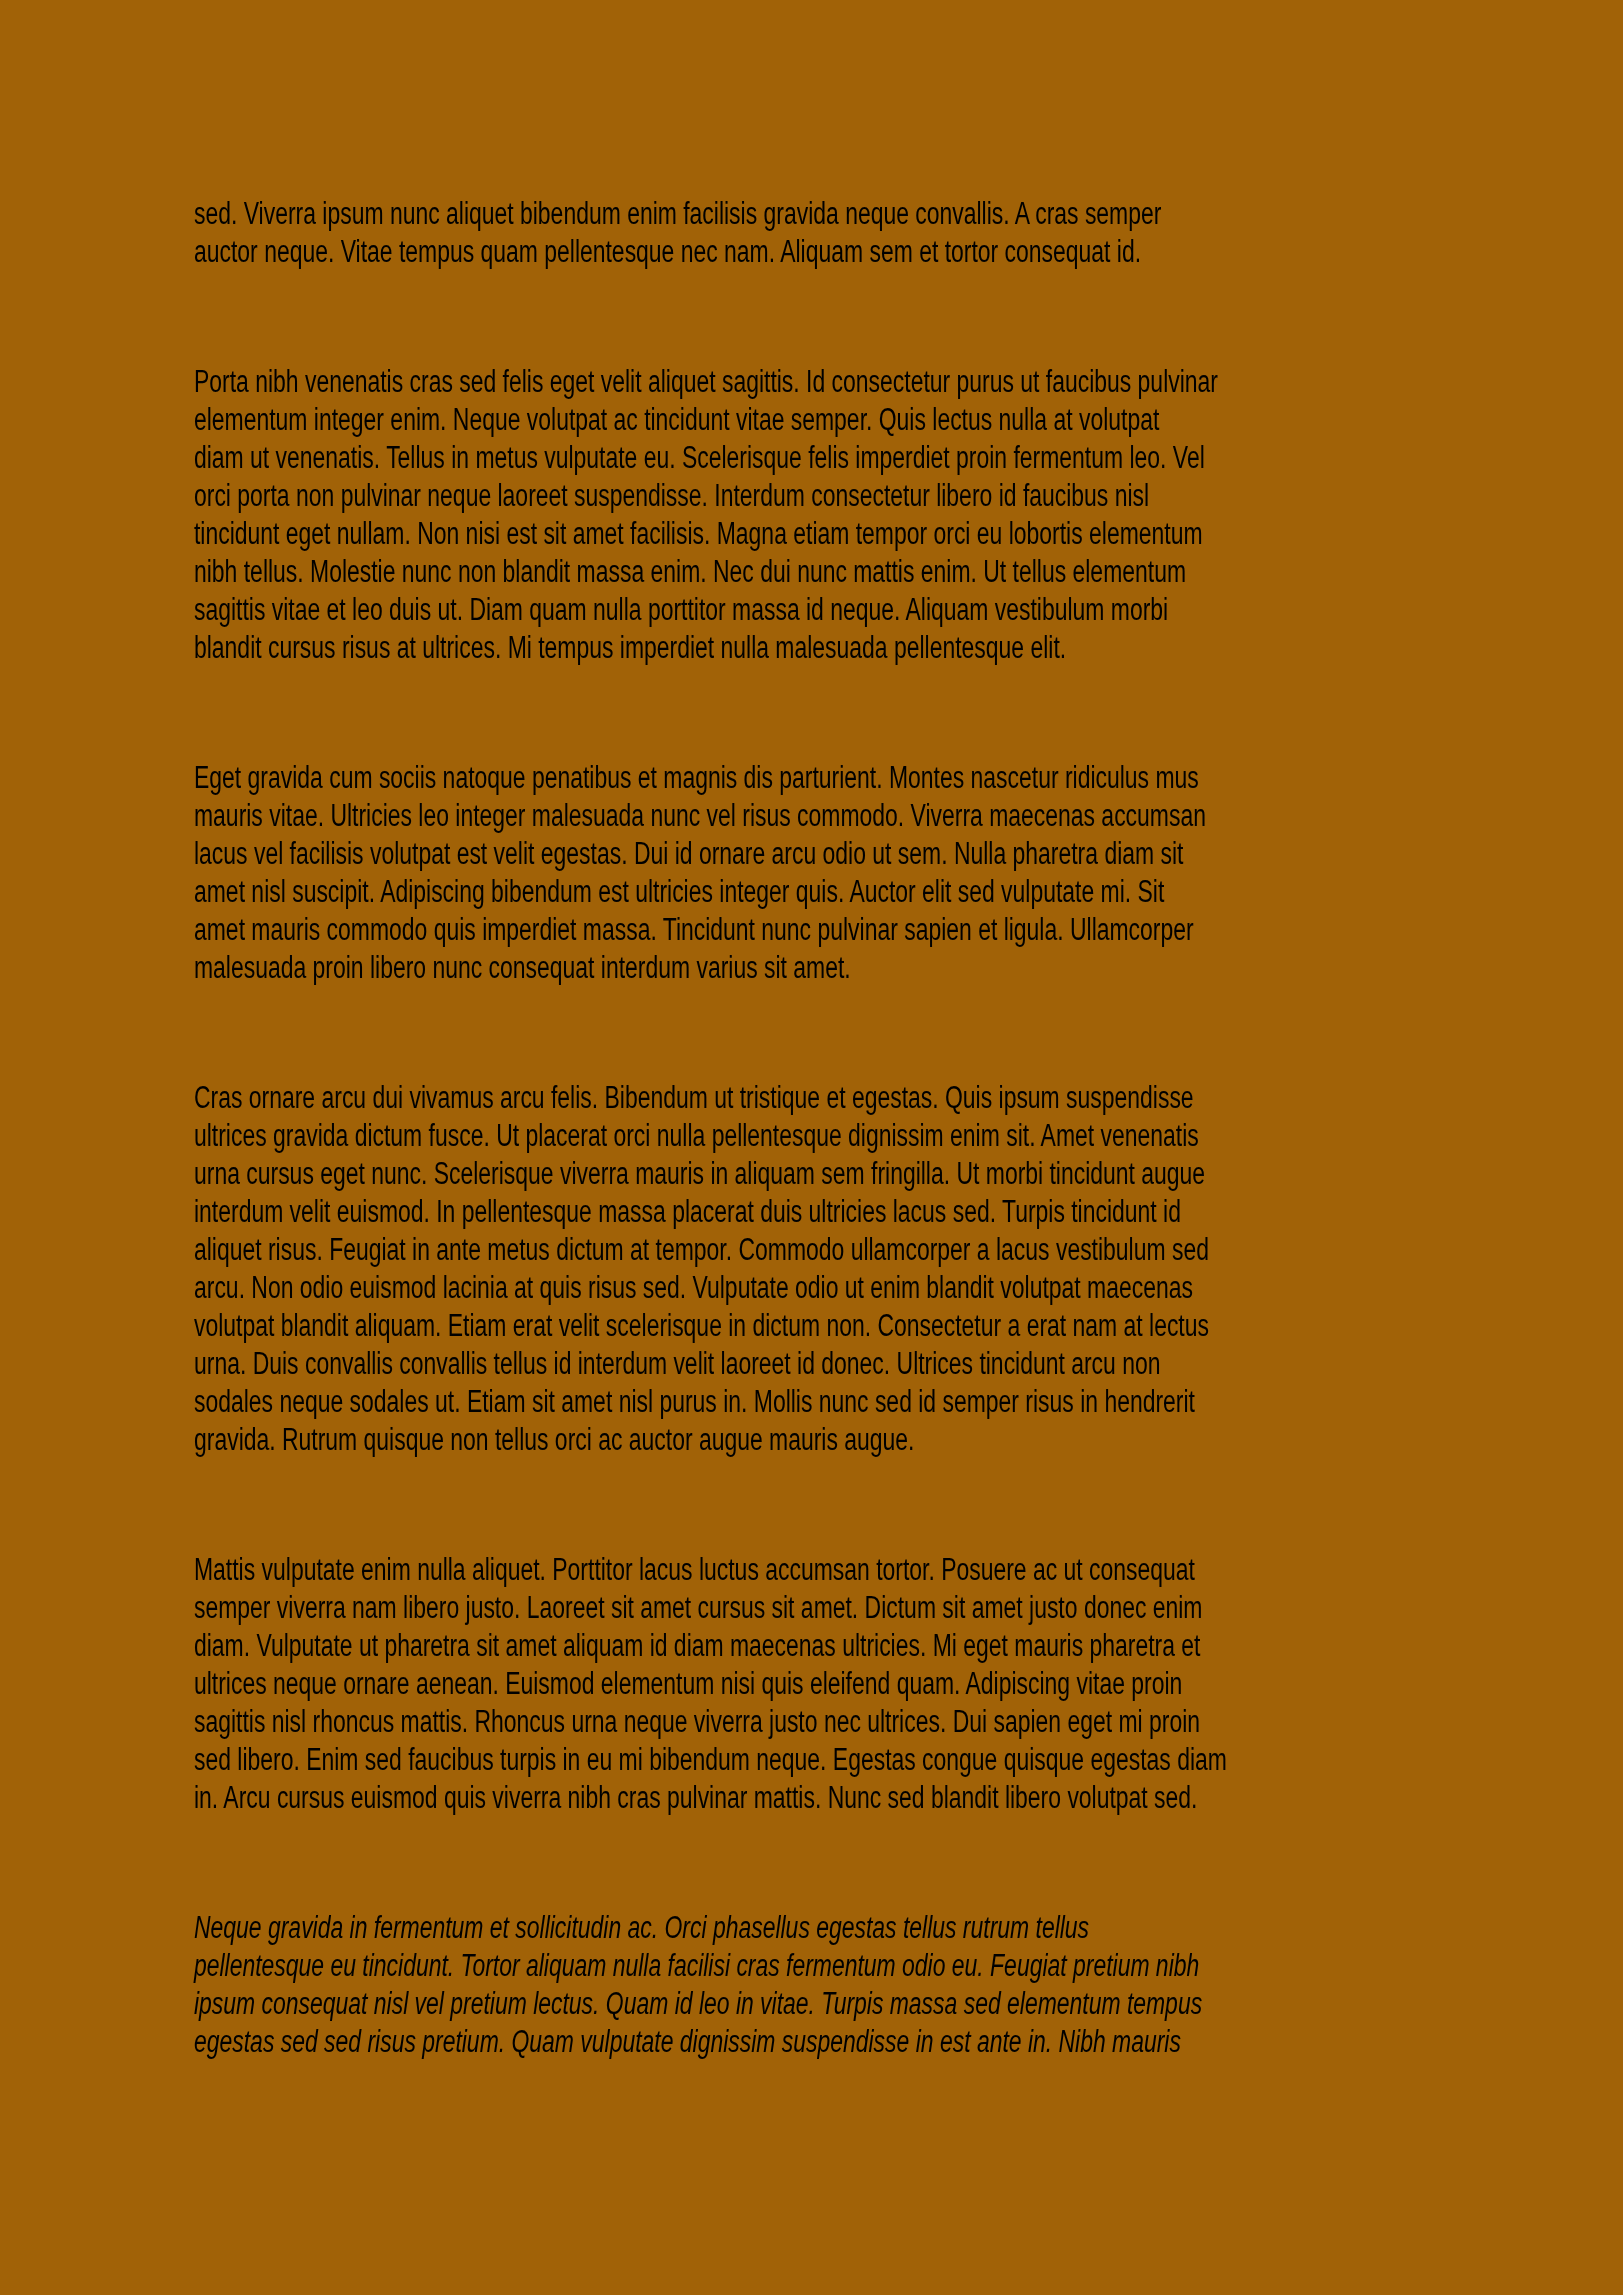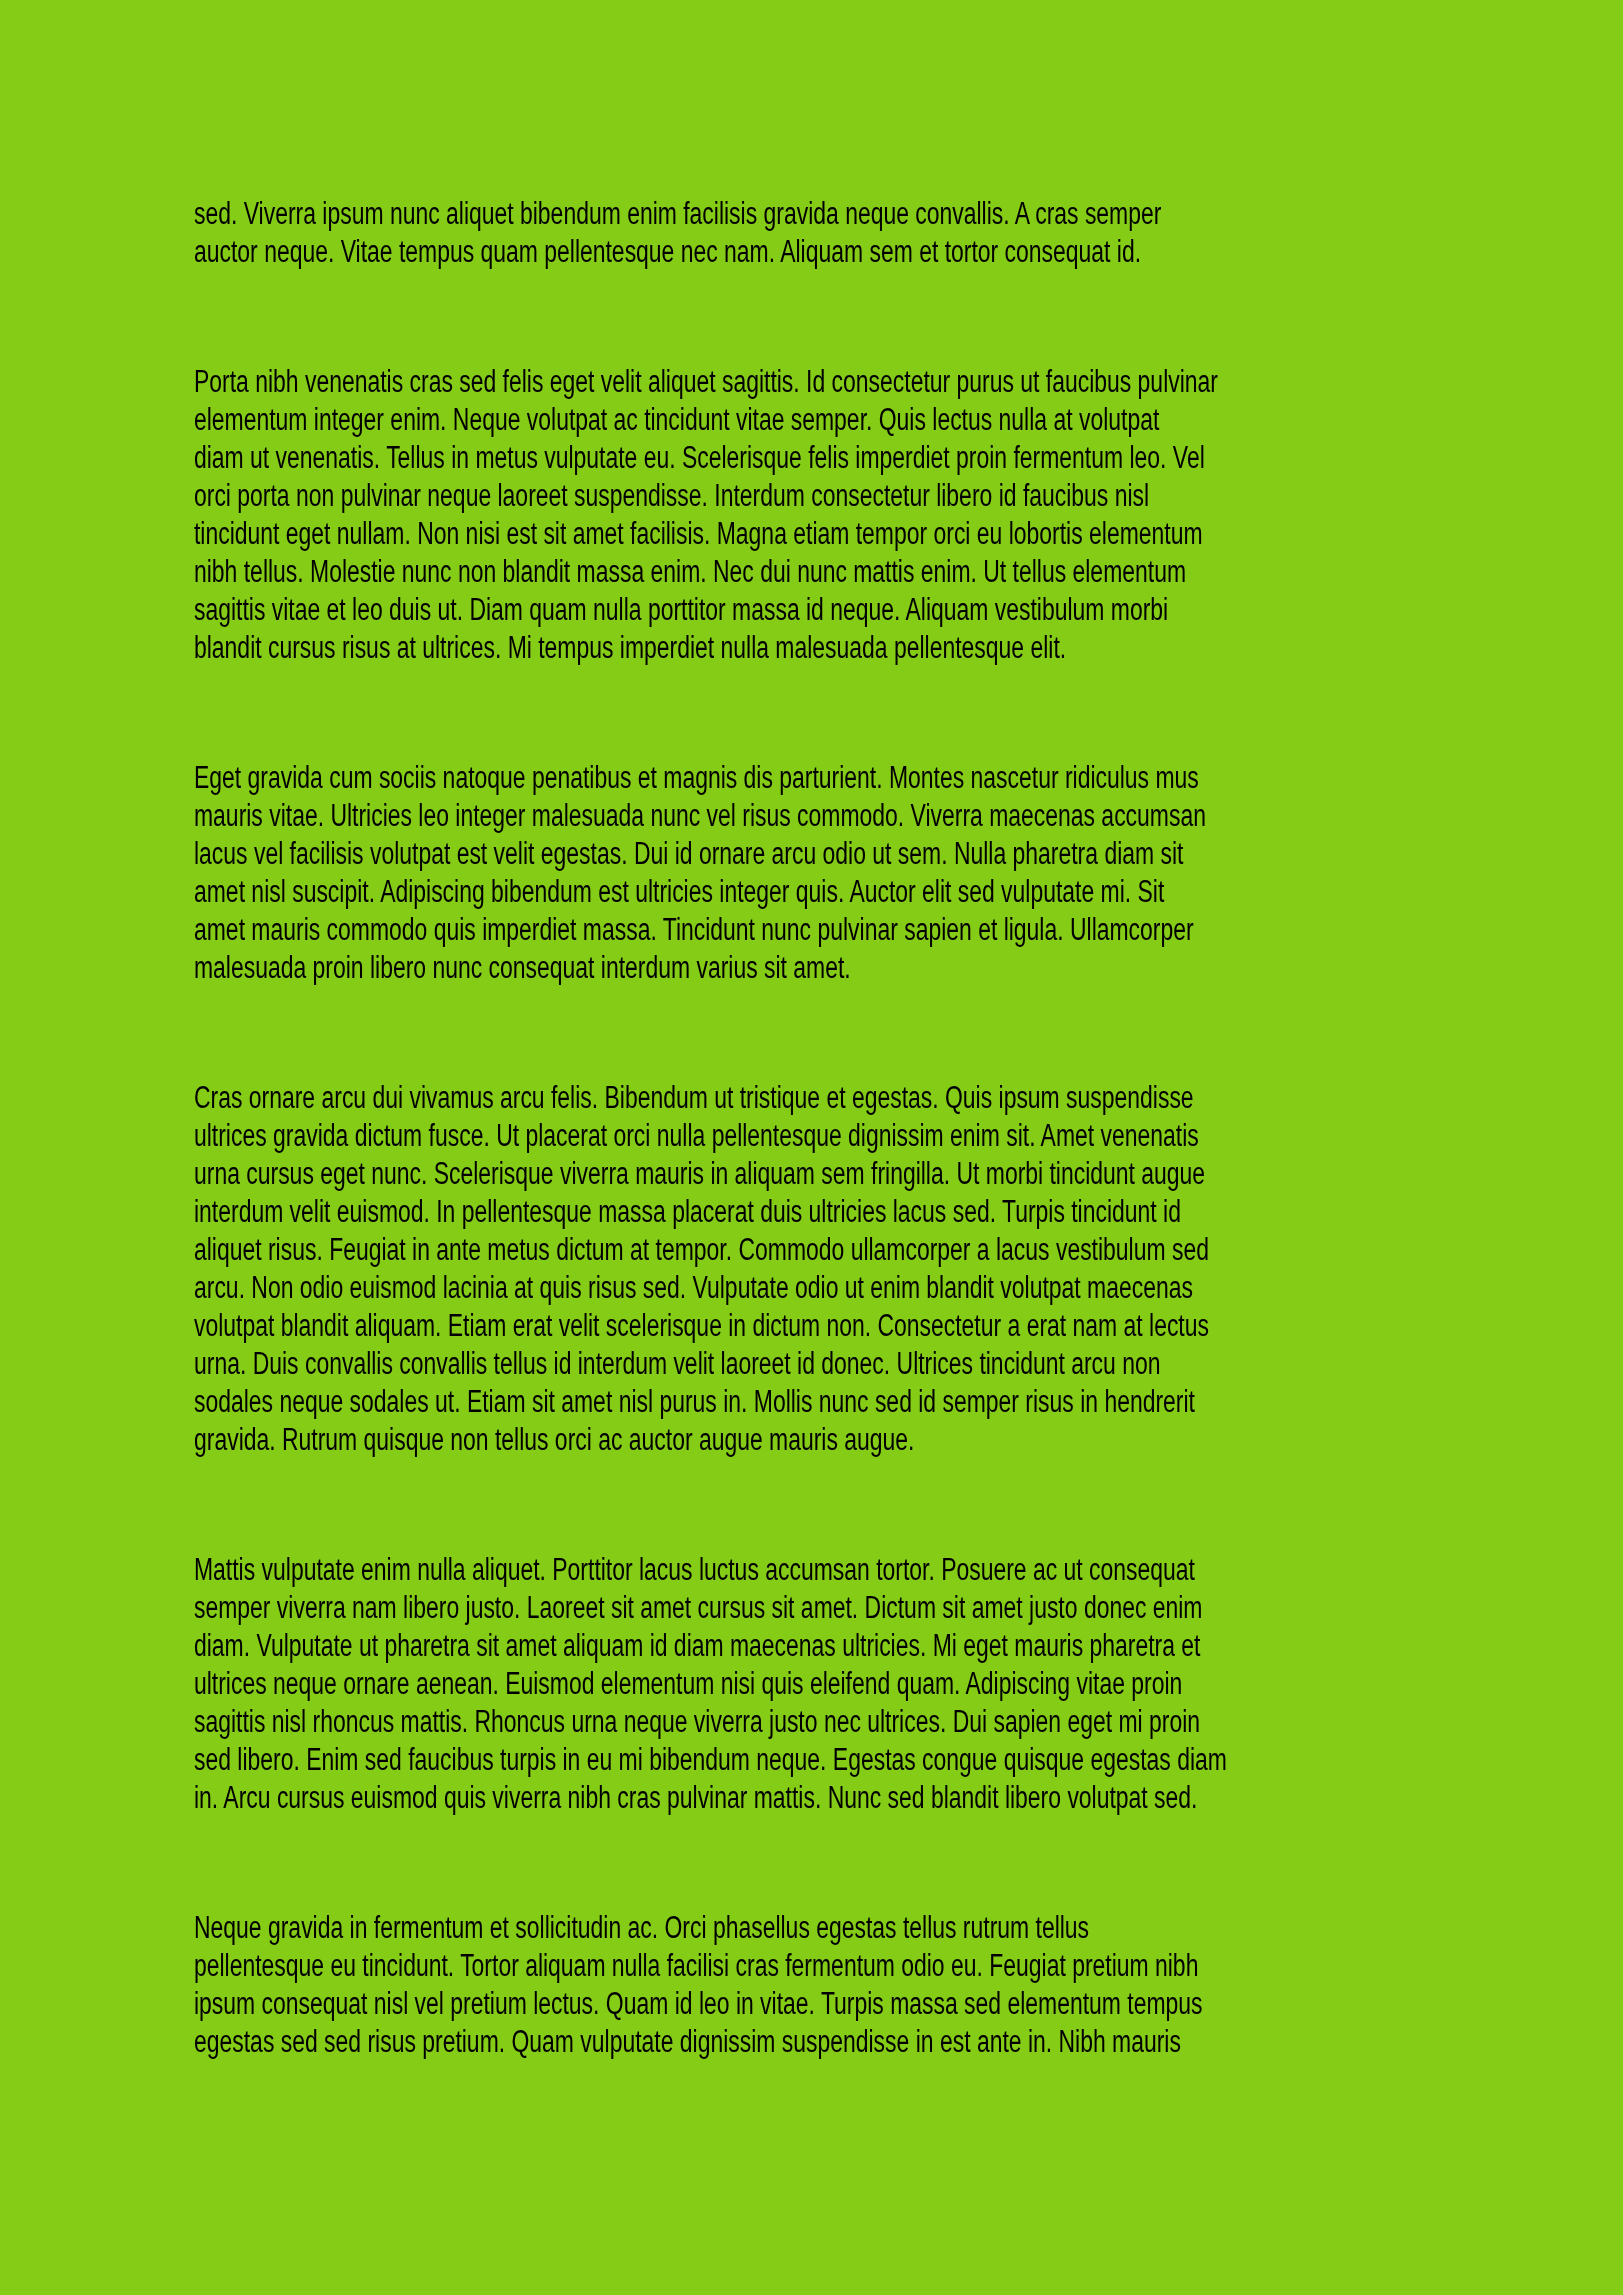--- a/index.html
+++ b/index.html
@@ -10,38 +10,39 @@
     width: 1623px;
     height: 2295px;
     background: #ffffff;
     position: relative;
     overflow: hidden;
     font-family: "Liberation Sans", sans-serif;
   }
   .page {
     position: absolute;
     inset: 0;
-    background: #84cc16;
+    background: #a16207;
   }
   .text-column {
     position: absolute;
     left: 194px;
     top: 195px;
     width: 1283px;
   }
   .para {
     margin: 0 0 92px 0;
     padding: 0;
     color: #000000;
     font-size: 31px;
     line-height: 38px;
     font-weight: 400;
   }
   .para:last-child {
     margin-bottom: 0;
+    font-style: italic;
   }
   .line {
     white-space: pre;
     transform: scaleX(0.74);
     transform-origin: 0 50%;
     letter-spacing: 0;
   }
 </style>
 </head>
 <body>

